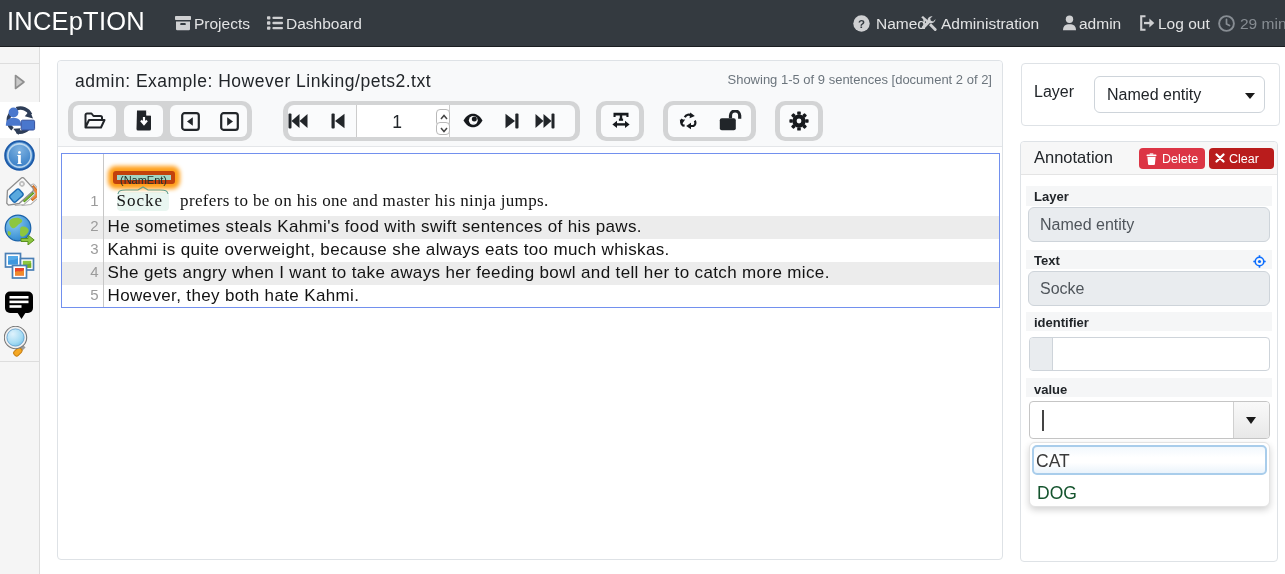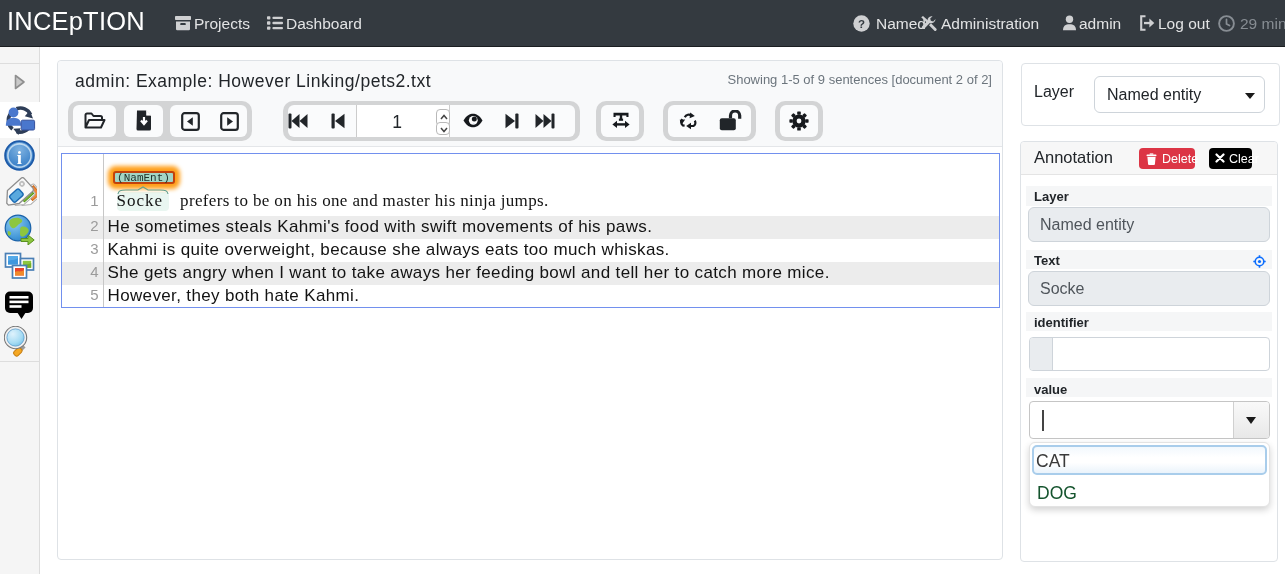--- a/index.html
+++ b/index.html
@@ -30,21 +30,21 @@
 
 
 #sentbox { left:60.5px; top:153px; width:939px; height:155px; border:1px solid #7290ee; background:#fff; }
 .srow { position:absolute; left:0; width:937px; }
 .shade { background:#ececec; }
 .rownum { position:absolute; left:0; width:37px; text-align:right; color:#9b9b9b; font-size:15px; }
 .rowline { position:absolute; left:41px; top:0; bottom:0; width:1px; background:#c7c7c7; }
 .stext { position:absolute; left:46px; font-size:17px; color:#131313; letter-spacing:0.36px; white-space:nowrap; }
 
 
-#annlabel { position:absolute; left:51px; top:17px; width:62px; height:13px; background:#a3d5c5; border:2px solid #c2410c; border-radius:3px; box-shadow:0 0 4px 5px #ff9f1a; font-size:11px; color:#21312c; text-align:center; line-height:11.5px;font-family:Liberation Mono, monospace; }
+#annlabel { position:absolute; left:51px; top:17px; width:62px; height:13px; background:#a3d5c5; border:4px solid #c2410c; border-radius:3px; box-shadow:0 0 4px 5px #ff9f1a; font-size:11px; color:#21312c; text-align:center; line-height:11.5px; }
 #sockehl { position:absolute; left:55px; top:38px; width:52px; height:19px; background:#e9f6f1; border-radius:4px; }
 
 
 .card { position:absolute; background:#fff; border:1px solid #dee2e6; border-radius:4px; }
 #annohead { position:absolute; left:0; top:0; width:256px; height:33px; background:#f7f7f7; border-bottom:1px solid #e4e4e4; border-radius:4px 4px 0 0; }
 .btn { position:absolute; color:#fff; font-size:12.5px; border-radius:4px; }
 .flabel { position:absolute; font-size:13px; font-weight:bold; color:#212529; }
 .fbox { position:absolute; left:1028px; width:242px; height:35px; background:#e9ecef; border:1px solid #ced4da; border-radius:6px; font-size:16px; color:#4f555b; line-height:33px; padding-left:11px; }
 </style>
 </head>
@@ -338,21 +338,21 @@
     <div class="rownum" style="top:38px;">1</div>
     <div id="sockehl"></div>
     <div id="annlabel">(NamEnt)</div>
     <svg style="position:absolute;left:55px;top:31.5px;" width="52" height="9" viewBox="0 0 52 9">
         <path d="M1 8 C1.5 4.5 3.5 4 9 4 L21 4 L26 1 L31 4 L43 4 C48.5 4 50.5 4.5 51 8" fill="none" stroke="#63a090" stroke-width="1.1"></path>
       </svg>
     <div class="stext" style="top:37px;font-family:Liberation Serif, serif;"><span style="margin-left:9px;letter-spacing:1px;">Socke</span><span style="display:inline-block;width:17px;"></span>prefers to be on his one and master his ninja jumps.</div>
   </div>
   <div class="srow shade" style="top:62px;height:23px;">
     <div class="rownum" style="top:1px;">2</div>
-    <div class="stext" style="top:1px;">He sometimes steals Kahmi's food with swift movements of his paws.</div>
+    <div class="stext" style="top:1px;">He sometimes steals Kahmi's food with swift sentences of his paws.</div>
   </div>
   <div class="srow" style="top:85px;height:23px;">
     <div class="rownum" style="top:1px;">3</div>
     <div class="stext" style="top:1px;">Kahmi is quite overweight, because she always eats too much whiskas.</div>
   </div>
   <div class="srow shade" style="top:108px;height:23px;">
     <div class="rownum" style="top:1px;">4</div>
     <div class="stext" style="top:1px;">She gets angry when I want to take aways her feeding bowl and tell her to catch more mice.</div>
   </div>
   <div class="srow" style="top:131px;height:22px;">
@@ -364,31 +364,31 @@
 
 <div class="card" style="left:1021px;top:63px;width:259px;height:63px;"></div>
 <div class="abs" style="left:1034px;top:83px;font-size:16px;color:#212529;">Layer</div>
 <div class="abs" style="left:1094px;top:76px;width:171px;height:37px;background:#fff;border:1px solid #ced4da;border-radius:6px;font-size:16px;color:#212529;line-height:35px;padding-left:12px;">Named entity</div>
 <div class="abs" style="left:1245px;top:92.5px;width:0;height:0;border-left:5px solid transparent;border-right:5px solid transparent;border-top:6.5px solid #1a1a1a;"></div>
 
 <div class="card" style="left:1020px;top:141px;width:258px;height:421px;">
     <div id="annohead"></div>
   </div>
 <div class="abs" style="left:1034px;top:147.5px;font-size:16.5px;color:#212529;">Annotation</div>
-<div class="btn" style="left:1139px;top:148px;width:56px;height:21px;background:#dc3545;">
+<div class="btn" style="left:1139px;top:148px;width:66px;height:21px;background:#dc3545;">
   <svg style="position:absolute;left:7px;top:4.5px;" width="11" height="12" viewBox="0 0 11 12">
       <g fill="#fff">
         <rect x="0.5" y="1.6" width="10" height="1.6" rx="0.8"></rect>
         <path d="M3.7 0.4 h3.6 v1.2 h-3.6 z"></path>
         <path d="M1.4 4 h8.2 l-0.7 7.2 a0.9 0.9 0 0 1-0.9 0.8 h-5 a0.9 0.9 0 0 1-0.9-0.8 z"></path>
       </g>
     </svg>
   <span style="position:absolute;left:23px;top:3.5px;">Delete</span>
 </div>
-<div class="btn" style="left:1209px;top:148px;width:43px;height:21px;background:#000000;">
+<div class="btn" style="left:1209px;top:148px;width:65px;height:21px;background:#b91c1c;">
   <svg style="position:absolute;left:6px;top:5px;" width="10" height="10" viewBox="0 0 10 10">
       <path d="M1.5 1.5 L8.5 8.5 M8.5 1.5 L1.5 8.5" stroke="#fff" stroke-width="2.2" stroke-linecap="round"></path>
     </svg>
   <span style="position:absolute;left:20px;top:3.5px;">Clear</span>
 </div>
 
 <div class="abs" style="left:1026px;top:186px;width:246px;height:20px;background:#f5f6f7;"></div>
 <div class="abs" style="left:1026px;top:250px;width:246px;height:19px;background:#f5f6f7;"></div>
 <div class="abs" style="left:1026px;top:312px;width:246px;height:19px;background:#f5f6f7;"></div>
 <div class="abs" style="left:1026px;top:378px;width:246px;height:19px;background:#f5f6f7;"></div>

